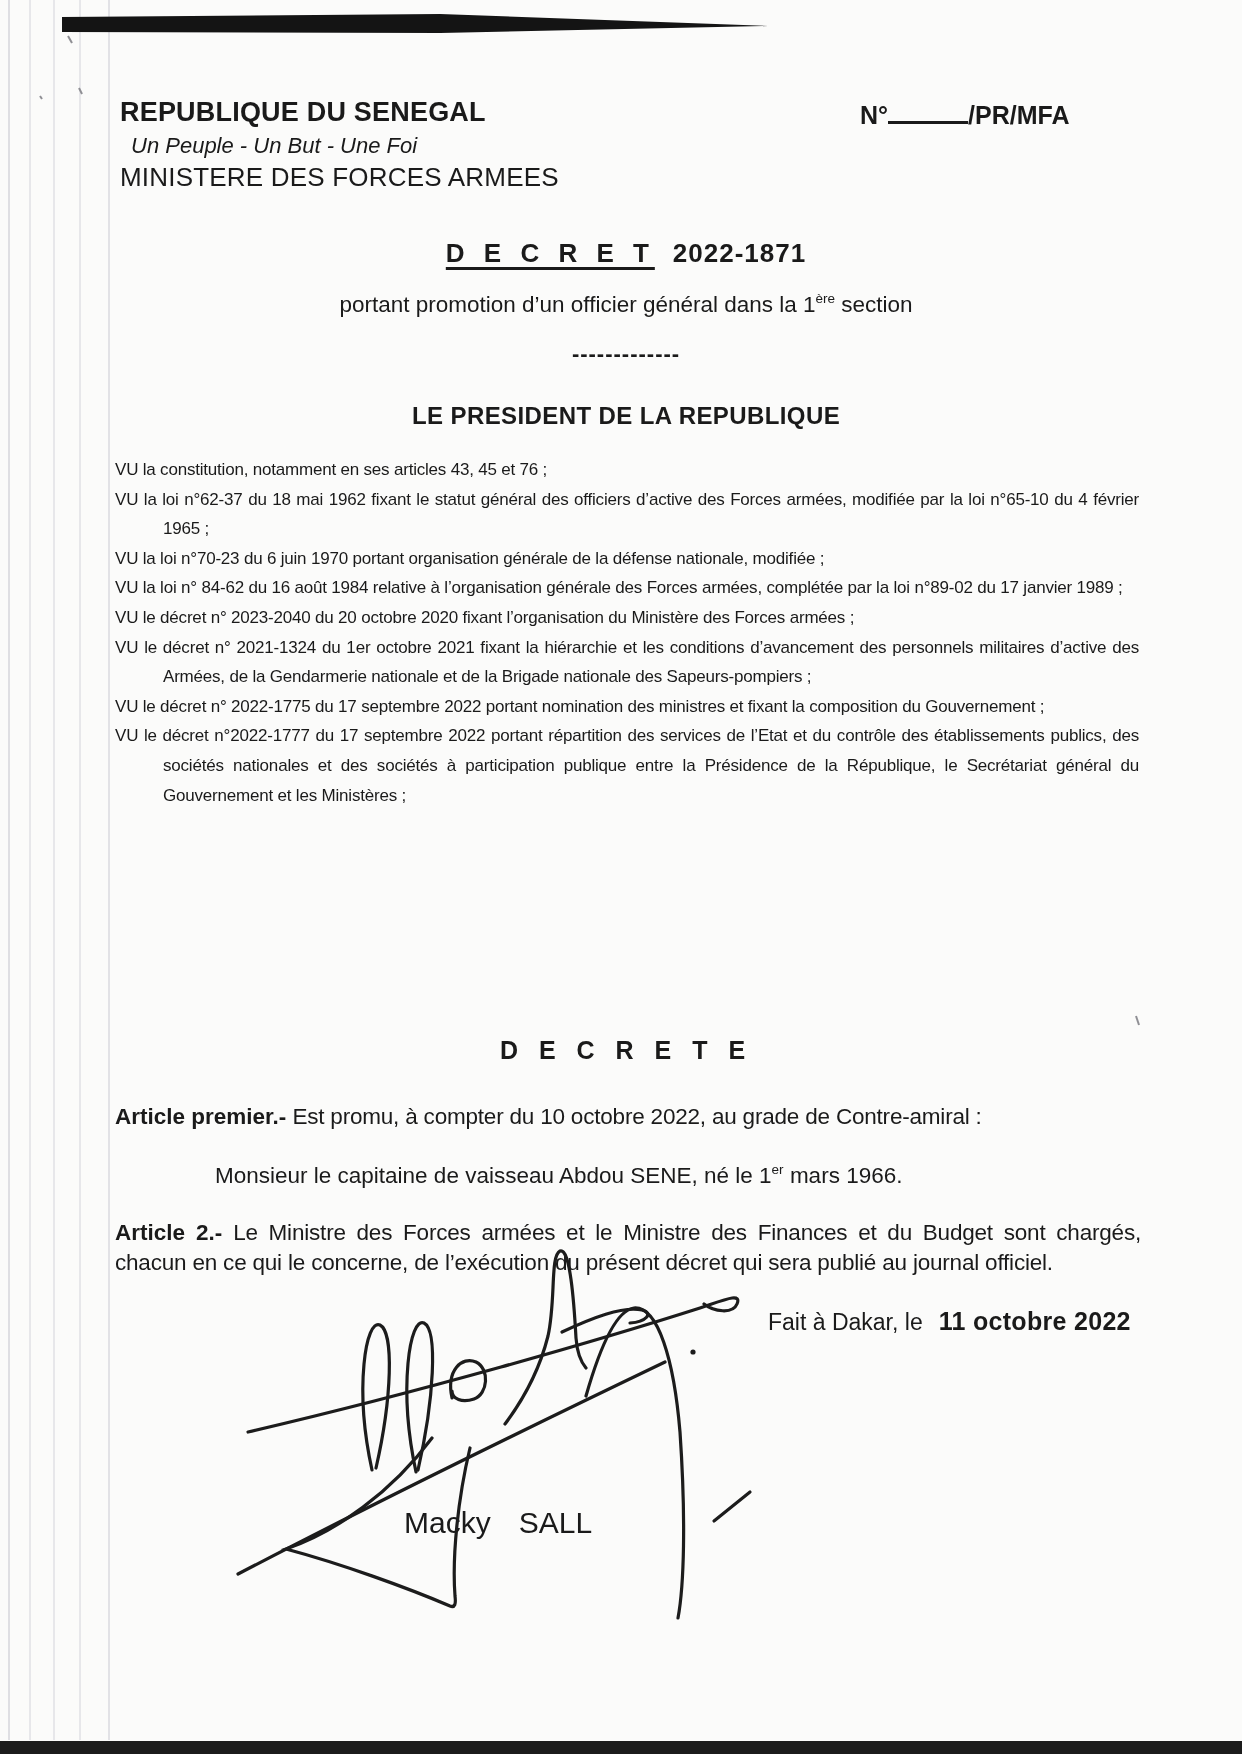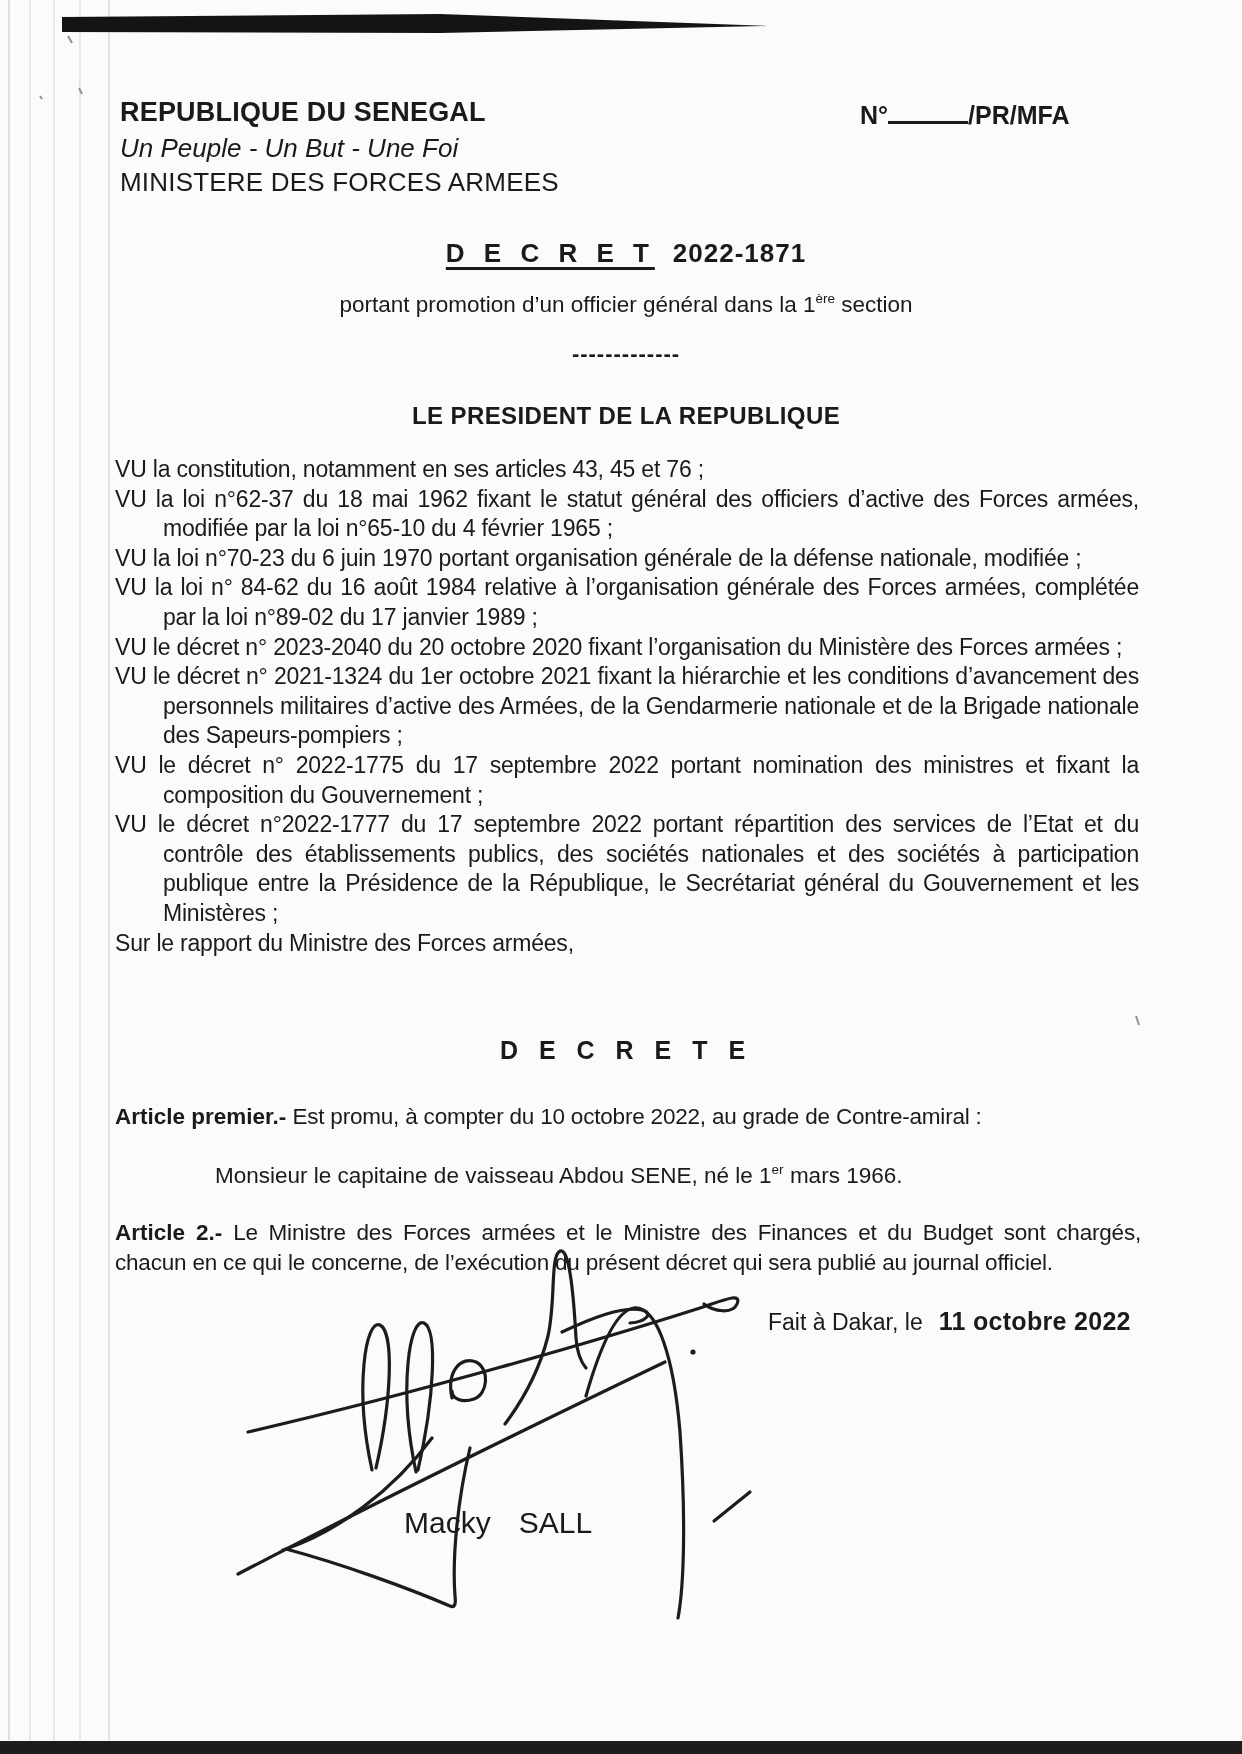--- a/index.html
+++ b/index.html
@@ -9,36 +9,36 @@
     font-family:"Liberation Sans",sans-serif;color:#1a1a1a;
   }
   
   .streak{position:absolute;top:0;bottom:14px;width:2px;background:#e7e7ea;}
   .s1{left:8px;background:#dfdfe3;} .s2{left:29px;} .s3{left:53px;} .s4{left:79px;} .s5{left:108px;background:#e2e2e6;}
 
   .overlay-svg{position:absolute;left:0;top:0;pointer-events:none;}
 
   .header-block{position:absolute;left:120px;top:97px;line-height:1.18;}
   .republic{font-size:27px;font-weight:bold;letter-spacing:.2px;}
-  .motto{font-size:26px;font-style:italic;margin-top:4px;}
+  .motto{font-size:22px;font-style:italic;margin-top:4px;margin-left:11px;}
   .ministry{font-size:26px;margin-top:3px;letter-spacing:.2px;}
 
   .refnum{position:absolute;left:860px;top:101px;font-size:25px;font-weight:bold;white-space:nowrap;}
   .refnum .blank{display:inline-block;width:80px;border-bottom:3px solid #1a1a1a;height:20px;}
 
   .title-line{position:absolute;left:115px;width:1022px;top:238px;text-align:center;font-size:26px;font-weight:bold;}
   .decree-word{letter-spacing:6px;text-decoration:underline;text-decoration-thickness:2.5px;text-underline-offset:5px;}
   .decree-num{margin-left:18px;letter-spacing:1px;}
 
   .subject{position:absolute;left:115px;width:1022px;top:284px;text-align:center;font-size:22.5px;line-height:30px;}
   .divider{position:absolute;left:115px;width:1022px;top:341px;text-align:center;font-size:22px;font-weight:bold;letter-spacing:1px;}
 
   .presider{position:absolute;left:115px;width:1022px;top:402px;text-align:center;font-size:24px;font-weight:bold;letter-spacing:.4px;}
 
-  .visas{position:absolute;left:115px;top:455px;width:1024px;font-size:23px;line-height:29.6px;letter-spacing:-0.2px;}
+  .visas{position:absolute;left:115px;top:455px;width:1024px;font-size:17px;line-height:29.6px;letter-spacing:-0.2px;}
   .visa{padding-left:48px;text-indent:-48px;text-align:justify;}
   .report-line{text-align:left;}
 
   .enacts{position:absolute;left:115px;width:1022px;top:1036px;text-align:center;font-size:25px;font-weight:bold;letter-spacing:7px;}
 
   .article{position:absolute;left:115px;width:1026px;font-size:22.5px;line-height:29.6px;letter-spacing:-0.2px;text-align:justify;}
   .art1{top:1102px;}
   .art2{top:1218px;}
   .article b{letter-spacing:0;margin-top:36px;}
 
@@ -88,21 +88,20 @@
 
   <div class="visas">
     <div class="visa"><span>VU</span> <span>la constitution, notamment en ses articles 43, 45 et 76 ;</span></div>
     <div class="visa"><span>VU</span> <span>la loi n°62-37 du 18 mai 1962 fixant le statut général des officiers d’active des Forces armées, modifiée par la loi n°65-10 du 4 février 1965 ;</span></div>
     <div class="visa"><span>VU</span> <span>la loi n°70-23 du 6 juin 1970 portant organisation générale de la défense nationale, modifiée ;</span></div>
     <div class="visa"><span>VU</span> <span>la loi n° 84-62 du 16 août 1984 relative à l’organisation générale des Forces armées, complétée par la loi n°89-02 du 17 janvier 1989 ;</span></div>
     <div class="visa"><span>VU</span> <span>le décret n° 2023-2040 du 20 octobre 2020 fixant l’organisation du Ministère des Forces armées ;</span></div>
     <div class="visa"><span>VU</span> <span>le décret n° 2021-1324 du 1er octobre 2021 fixant la hiérarchie et les conditions d’avancement des personnels militaires d’active des Armées, de la Gendarmerie nationale et de la Brigade nationale des Sapeurs-pompiers ;</span></div>
     <div class="visa"><span>VU</span> <span>le décret n° 2022-1775 du 17 septembre 2022 portant nomination des ministres et fixant la composition du Gouvernement ;</span></div>
     <div class="visa"><span>VU</span> <span>le décret n°2022-1777 du 17 septembre 2022 portant répartition des services de l’Etat et du contrôle des établissements publics, des sociétés nationales et des sociétés à participation publique entre la Présidence de la République, le Secrétariat général du Gouvernement et les Ministères ;</span></div>
-    <div class="report-line">Sur le rapport du Ministre des Forces armées,</div>
   </div>
 
   <div class="enacts">D E C R E T E</div>
 
   <div class="article art1"><b>Article premier.-</b><span> Est promu, à compter du 10 octobre 2022, au grade de Contre-amiral :</span></div>
 
   <div class="promotion"><span>Monsieur le capitaine de vaisseau Abdou SENE, né le 1</span><sup>er</sup><span> mars 1966.</span></div>
 
   <div class="article art2"><b>Article 2.-</b><span> Le Ministre des Forces armées et le Ministre des Finances et du Budget sont chargés, chacun en ce qui le concerne, de l’exécution du présent décret qui sera publié au journal officiel.</span></div>
 

